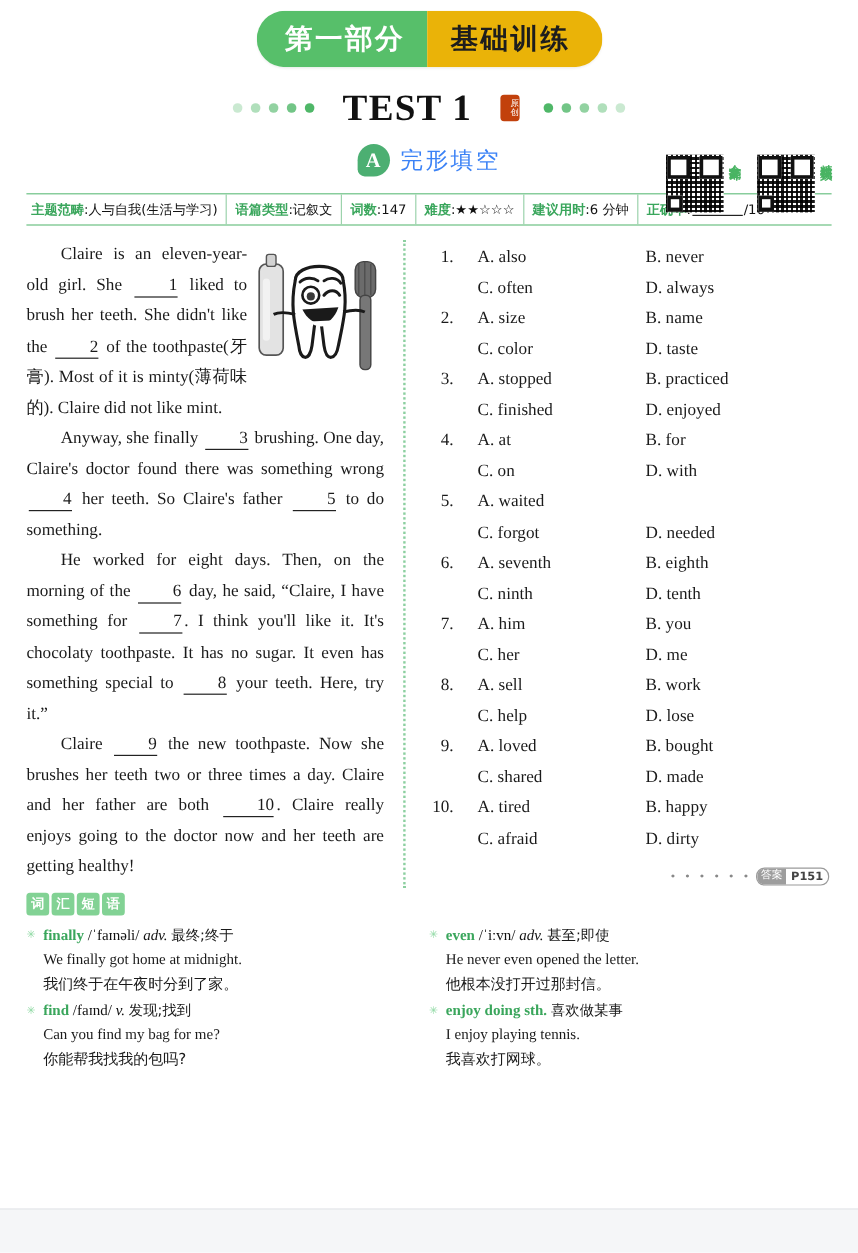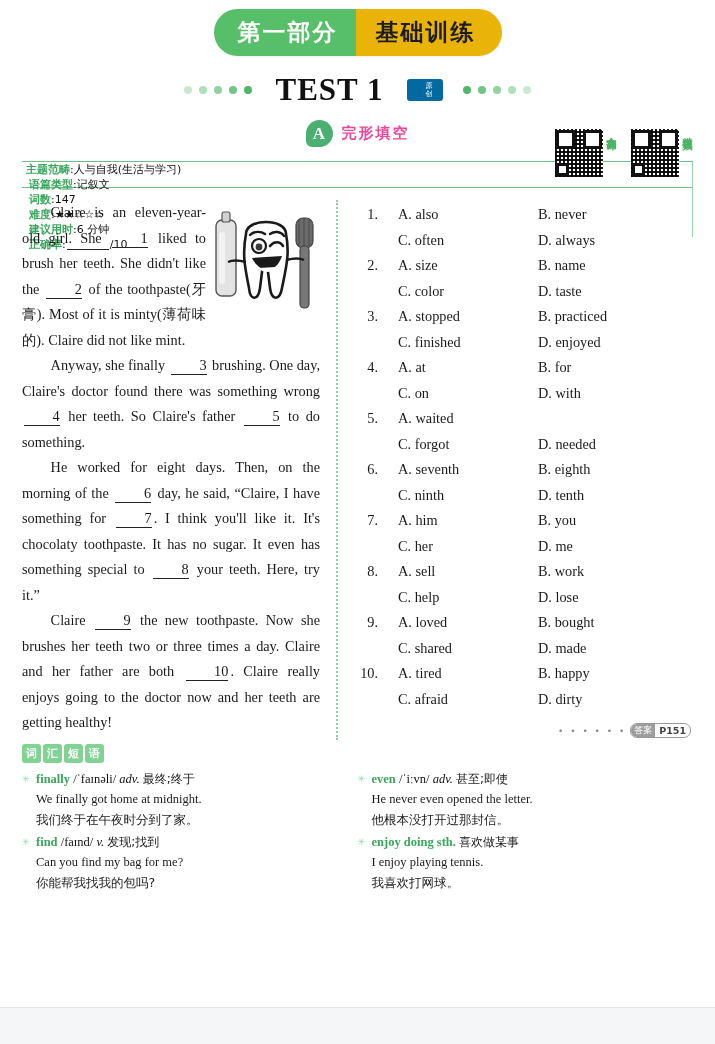--- a/index.html
+++ b/index.html
@@ -77,27 +77,27 @@
   .dots.right .dot:nth-child(5) { opacity: 0.30; }
   .test-title {
     font-family: "Liberation Serif", serif;
     font-weight: bold;
     font-size: 31px;
     letter-spacing: 1px;
     margin: 0 4px;
     color: #111;
   }
   .orig-badge {
-    background: #0369a1;
+    background: #c2410c;
     color: #ffffff;
     font-family: "DejaVu Sans", sans-serif;
     font-size: 7px;
     line-height: 8px;
     border-radius: 3px;
-    padding: 3px 18px;
+    padding: 3px 8px;
     width: 14px;
     text-align: center;
     letter-spacing: 0;
   }
 
   
   .qr-zone {
     position: absolute;
     top: 129px;
     right: 22px;
@@ -148,36 +148,35 @@
     background: #4caf72;
     border-radius: 50% 50% 50% 6px;
     color: #fff;
     font-family: "Liberation Serif", serif;
     font-weight: bold;
     font-size: 17px;
     display: flex; align-items: center; justify-content: center;
   }
   .section-title {
     font-family: "DejaVu Sans", sans-serif;
-    font-weight: bold;
-    font-size: 15px;
+    font-weight: normal;
+    font-size: 19px;
     letter-spacing: 2px;
-    color: #ec4899;
+    color: #3b82f6;
   }
 
   
   .info-bar {
     margin: 14px 22px 0 22px;
     border-top: 1.6px solid #6cc184;
     border-bottom: 1.6px solid #6cc184;
     display: flex;
     align-items: stretch;
     height: 27px;
     font-size: 11.5px;
-    flex-direction: column;
   }
   .info-cell {
     display: flex;
     align-items: center;
     padding: 0 7px;
     border-right: 1px solid #9cd3ac;
     white-space: nowrap;
     font-family: "DejaVu Sans", sans-serif;
     font-size: 11px;
   }

